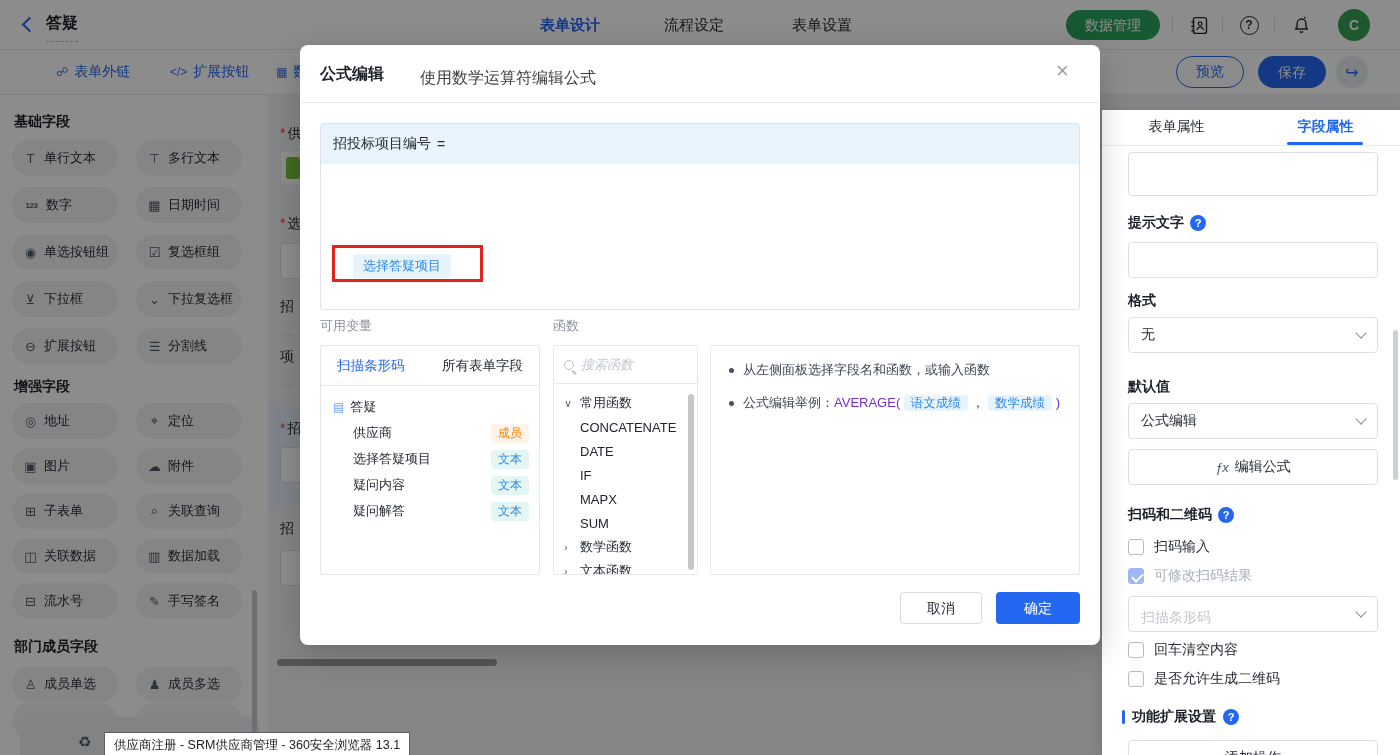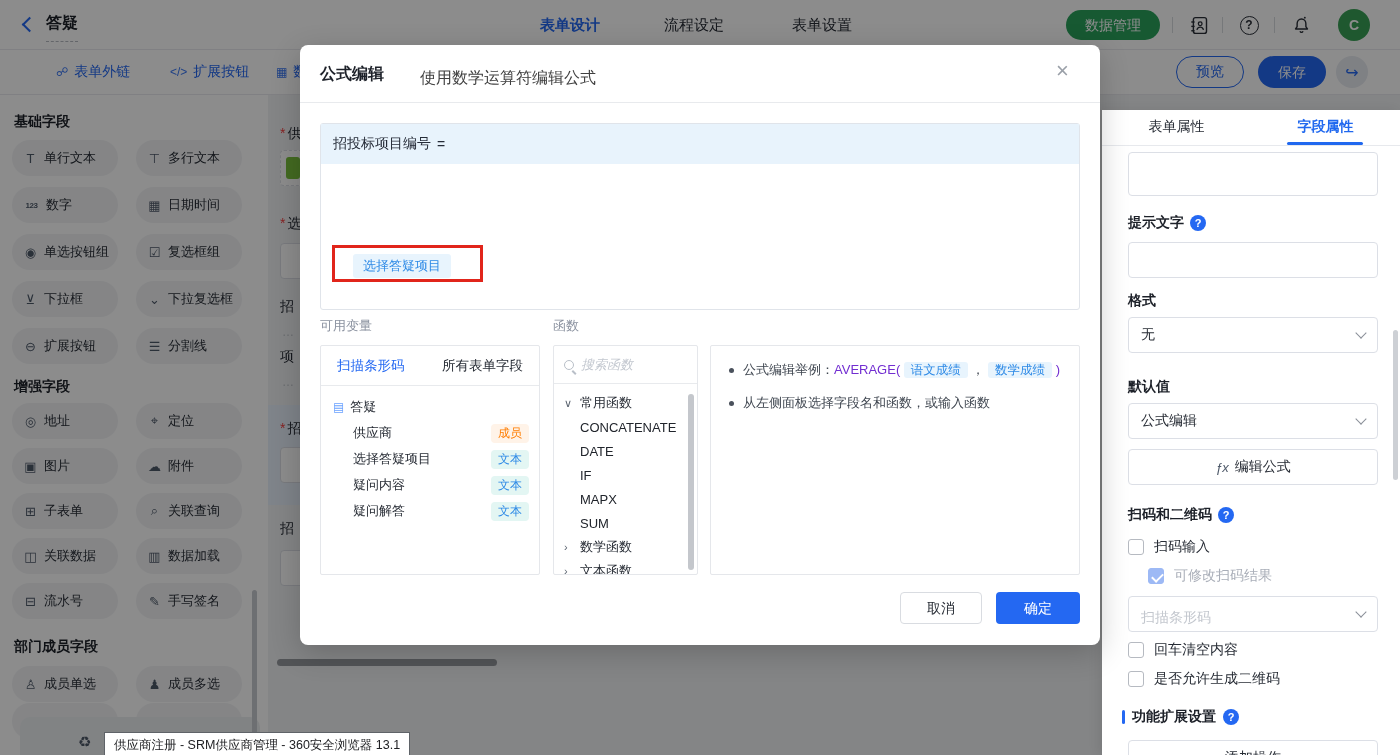--- a/index.html
+++ b/index.html
@@ -85,21 +85,21 @@
   .chev { width:8px; height:8px; border-right:1.6px solid #8a8f98; border-bottom:1.6px solid #8a8f98;
     transform:rotate(45deg); margin-top:-4px; flex:none; }
   .dr-btn { position:absolute; left:26px; width:250px; height:36px; border:1px solid #dcdfe6; border-radius:4px;
     background:#fff; font-size:14px; color:#272c35; display:flex; align-items:center; justify-content:center; gap:6px; }
   .fx { font-style:italic; color:#4e5969; font-size:13px; }
   .cbrow { position:absolute; left:26px; display:flex; align-items:center; gap:10px; font-size:14px; color:#272c35; }
   .cbox { width:16px; height:16px; border:1px solid #b6bac1; border-radius:3px; background:#fff; flex:none; }
   .cbox.checked { background:#9db9f5; border-color:#9db9f5; position:relative; }
   .cbox.checked::after { content:""; position:absolute; left:4.5px; top:1.5px; width:5px; height:9px;
     border-right:2px solid #fff; border-bottom:2px solid #fff; transform:rotate(45deg); }
-  .cbrow.muted { color:#a9aeb8;margin-left:20px; }
+  .cbrow.muted { color:#a9aeb8; }
   .ext-hd { position:absolute; left:20px; display:flex; align-items:center; gap:7px; font-size:14px; font-weight:700; }
   .ext-bar { width:3px; height:14px; background:#2468f2; border-radius:2px; }
   .dr-thumb { position:absolute; left:291px; top:220px; width:5px; height:150px; border-radius:3px; background:#cdd0d5; }
 
   
   .modal { position:absolute; left:300px; top:45px; width:800px; height:600px; background:#fff;
     border-radius:8px; z-index:30; box-shadow:0 8px 30px rgba(0,0,0,.2); }
   .m-head { position:absolute; left:0; top:0; width:800px; height:58px; border-bottom:1px solid #e8eaed; }
   .m-title { position:absolute; left:20px; top:19px; font-size:16px; font-weight:700; }
   .m-sub { position:absolute; left:120px; top:23px; font-size:16px; color:#404040; }
@@ -470,30 +470,30 @@
             <span>文本函数</span>
           </div>
       </div>
       <div class="fn-thumb"></div>
     </div>
 
     <div class="panel" style="left:410px;width:370px">
       <div class="help-ul">
         <div class="help-li">
             <span class="dot"></span>
+            <span>从左侧面板选择字段名和函数，或输入函数</span>
+          </div>
+        <div class="help-li">
+            <span class="dot"></span>
           <span><span>公式编辑举例：</span><span class="purple">AVERAGE(</span>
           <span class="mini-chip">语文成绩</span>
           <span>，</span>
           <span class="mini-chip">数学成绩</span>
           <span class="purple">)</span></span>
         </div>
-        <div class="help-li">
-            <span class="dot"></span>
-            <span>从左侧面板选择字段名和函数，或输入函数</span>
-          </div>
       </div>
     </div>
 
     <span class="btn-cancel">取消</span>
     <span class="btn-ok">确定</span>
   </div>
 
   <div class="sys-tooltip">供应商注册 - SRM供应商管理 - 360安全浏览器 13.1</div>
 
 </div>

